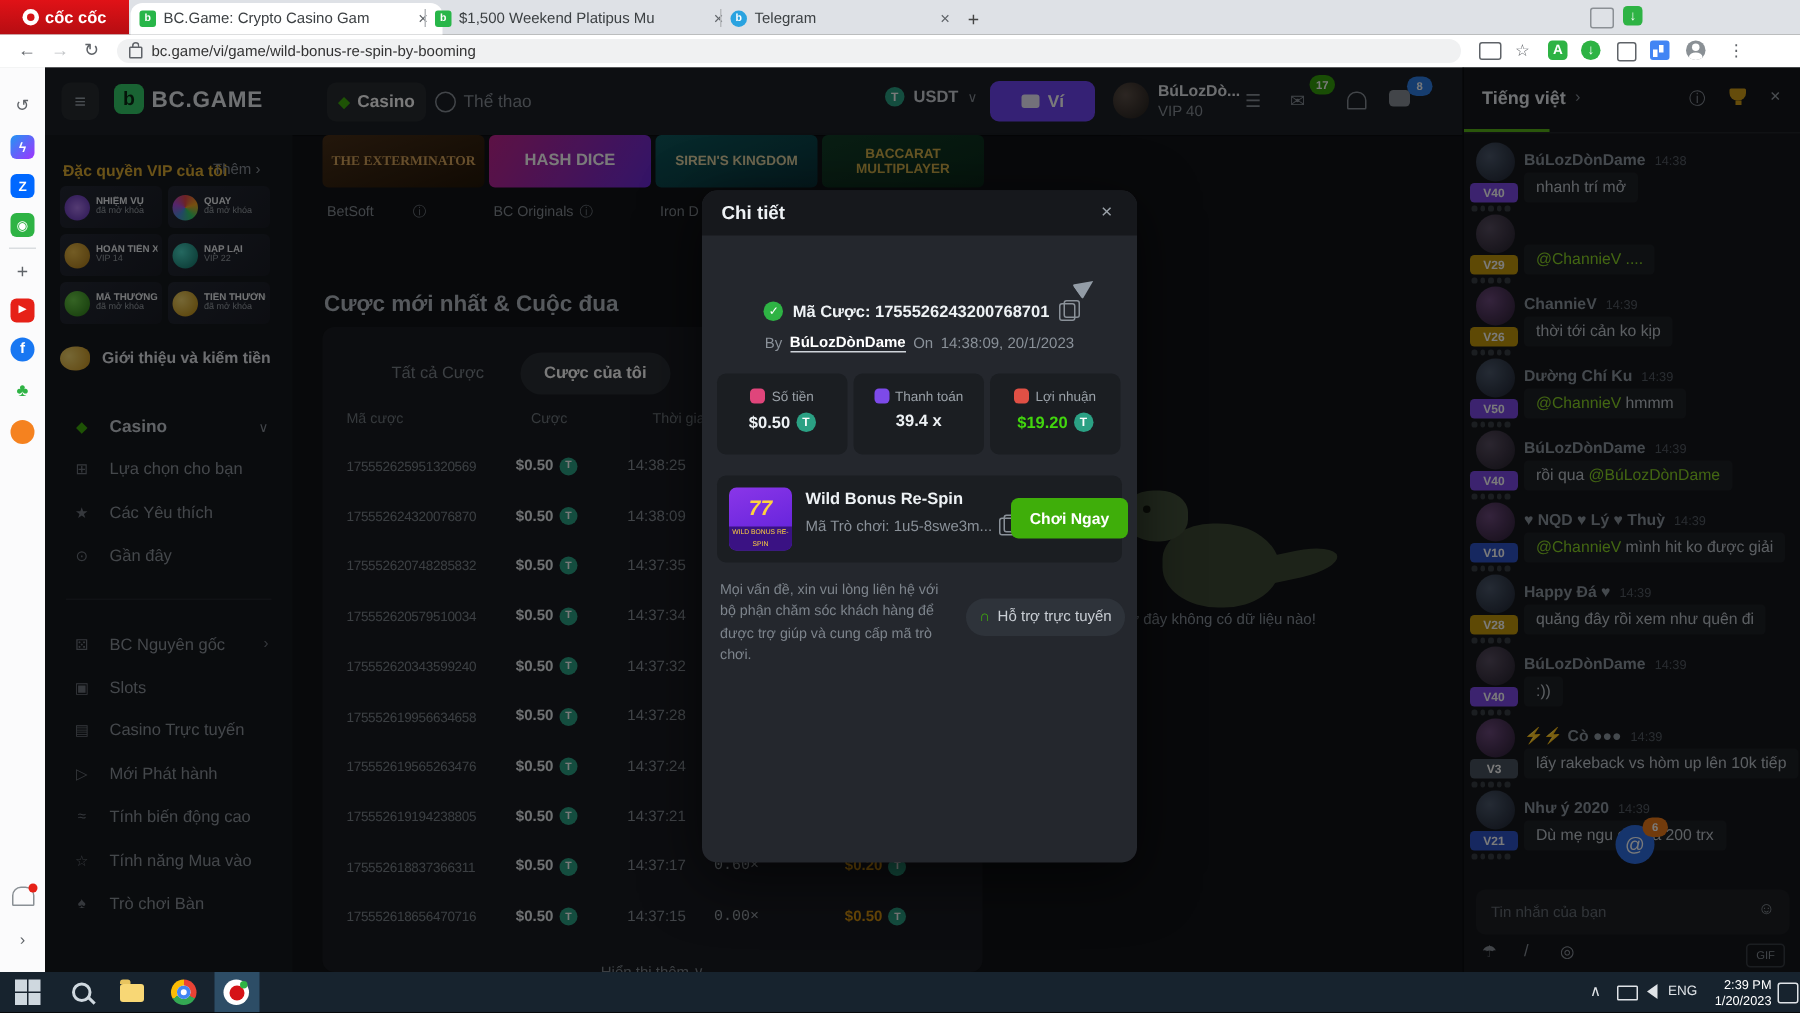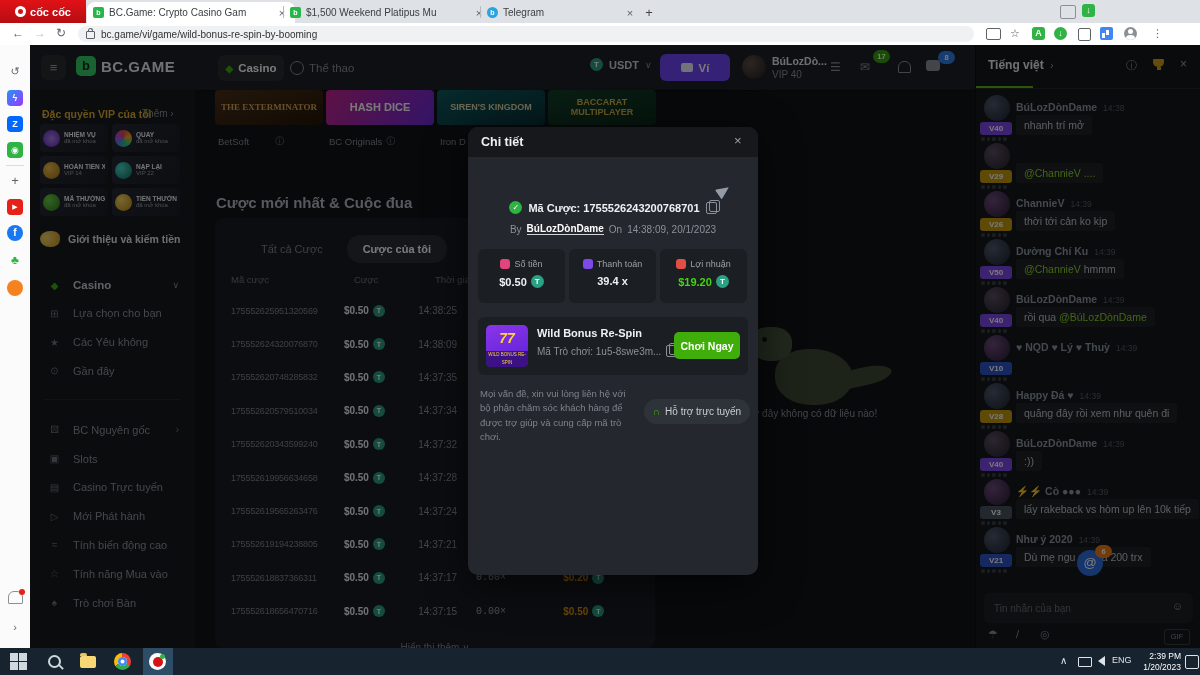--- a/index.html
+++ b/index.html
@@ -213,21 +213,21 @@
   .stic{width:10px;height:10px;border-radius:3px;}
   .stic.pink{background:#e0457b;}
   .stic.purple{background:#7d4ae9;}
   .stic.red{background:#e05045;}
   #m-game{position:absolute;left:10px;top:190px;width:270px;height:58px;background:#1b1e22;border-radius:6px;}
   #m-thumb{position:absolute;left:8px;top:8px;width:42px;height:42px;border-radius:5px;background:linear-gradient(160deg,#8a36e8,#5b1fd8);overflow:hidden;text-align:center;}
   #m-thumb .n77{font-size:14px;font-weight:bold;font-style:italic;color:#ffd23e;line-height:26px;}
   #m-thumb .tsub{font-size:4.5px;color:#ffd23e;background:#3a1283;line-height:8px;}
   #m-gname{position:absolute;left:59px;top:10px;font-size:11px;font-weight:bold;color:#eef2f5;}
   #m-gcode{position:absolute;left:59px;top:28px;font-size:10px;color:#8a9199;display:flex;align-items:center;gap:5px;}
-  #m-play{position:absolute;left:196px;top:15px;width:66px;height:27px;background:#3fae0a;border-radius:5px;color:#fff;font-size:10.5px;font-weight:bold;display:flex;align-items:center;justify-content:center;}
+  #m-play{position:absolute;left:196px;top:15px;width:78px;height:27px;background:#3fae0a;border-radius:5px;color:#fff;font-size:10.5px;font-weight:bold;display:flex;align-items:center;justify-content:center;}
   #m-note{position:absolute;left:12px;top:260px;width:158px;font-size:9.5px;line-height:1.5;color:#7d848c;}
   #m-support{position:absolute;left:176px;top:272px;width:106px;height:25px;background:#2e333a;border-radius:13px;display:flex;align-items:center;justify-content:center;gap:5px;font-size:10px;color:#c9ced4;}
   .headset{color:#3fae0b;font-weight:bold;font-size:10px;}
   
   #taskbar{left:0;top:648px;width:1200px;height:27px;background:#17232e;}
   .tb-ic{top:5px;width:17px;height:17px;}
   .win{display:grid;grid-template-columns:8px 8px;grid-template-rows:8px 8px;gap:1px;}
   .win div{background:#cfd8df;}
   .tb-search{border:2px solid #cfd8df;border-radius:50%;width:9px;height:9px;top:7px;}
   .tb-search:after{content:"";position:absolute;left:8px;top:9px;width:6px;height:2px;background:#cfd8df;transform:rotate(45deg);}
@@ -414,21 +414,21 @@
     <div id="menu" class="a">
 
         <div class="mrow">
           <span class="si grid"></span>
           <span class="lbl">Lựa chọn cho bạn</span>
           <span class="chev"></span>
         </div>
 
         <div class="mrow">
           <span class="si star"></span>
-          <span class="lbl">Các Yêu không</span>
+          <span class="lbl">Các Yêu thích</span>
           <span class="chev"></span>
         </div>
 
         <div class="mrow">
           <span class="si clock"></span>
           <span class="lbl">Gần đây</span>
           <span class="chev"></span>
         </div>
 
         <div class="mdiv"></div>
@@ -764,20 +764,21 @@
             <span class="av"></span>
             <div class="mname"><span class="nm">♥ NQD ♥ Lý ♥ Thuỳ</span><span class="tm">14:39</span></div>
             <span class="badge blue">V10</span>
             <span class="dots">
               <span class="dot"></span>
               <span class="dot"></span>
               <span class="dot"></span>
               <span class="dot"></span>
               <span class="dot"></span>
             </span>
+            <div class="bubble"><span class="mention">@ChannieV</span><span> mình hit ko được giải</span></div>
           </div>
 
           <div class="msg">
             <span class="av"></span>
             <div class="mname"><span class="nm">Happy Đá ♥</span><span class="tm">14:39</span></div>
             <span class="badge gold">V28</span>
             <span class="dots">
               <span class="dot"></span>
               <span class="dot"></span>
               <span class="dot"></span>

